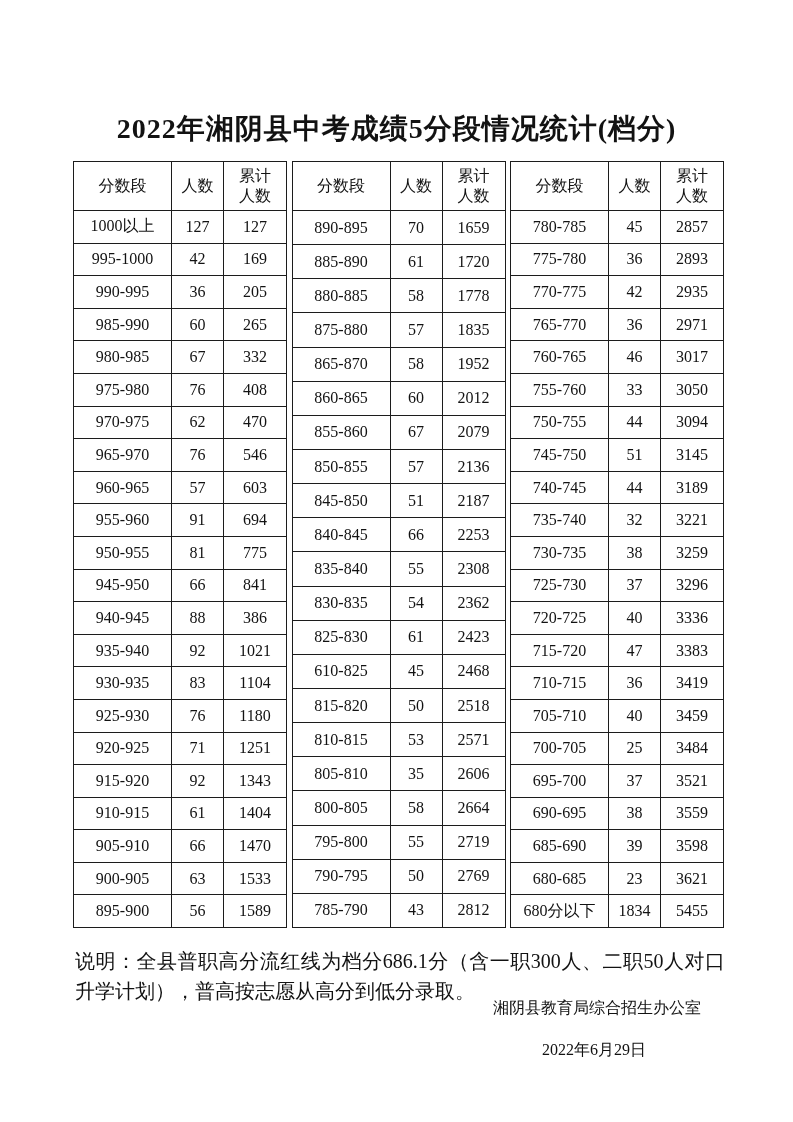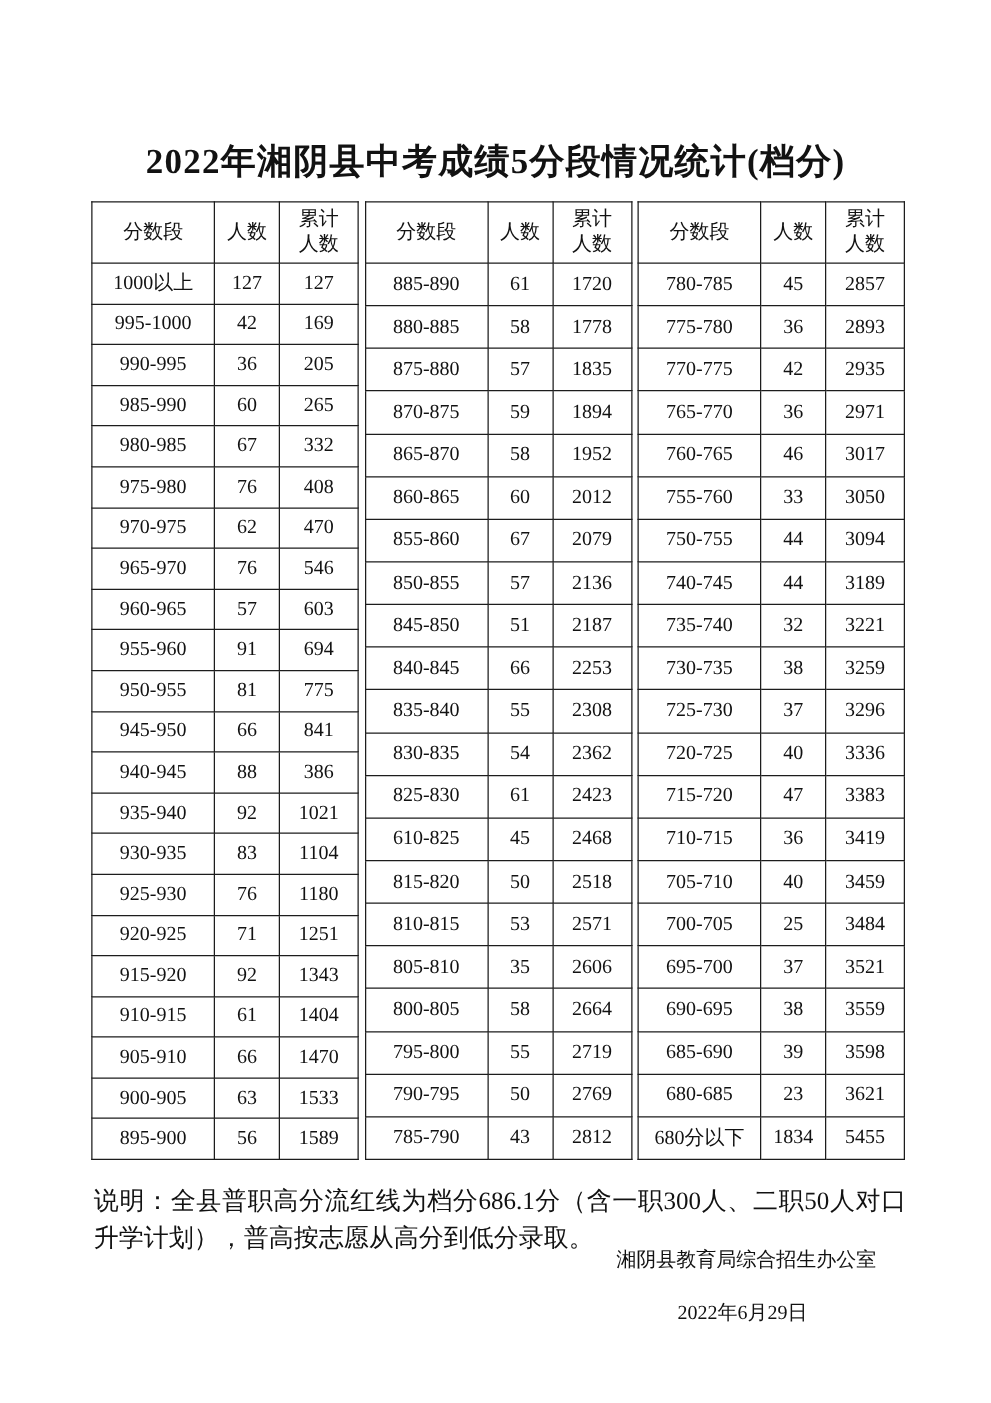--- a/index.html
+++ b/index.html
@@ -204,38 +204,38 @@
         <thead>
           <tr>
             <th class="col0">分数段</th>
             <th class="col1">人数</th>
             <th class="col2">累计
 人数</th>
           </tr>
         </thead>
         <tbody>
           <tr>
+            <td class="col0">890-895</td>
+            <td class="col1">70</td>
+            <td class="col2">1659</td>
+          </tr>
+          <tr>
             <td class="col0">885-890</td>
             <td class="col1">61</td>
             <td class="col2">1720</td>
           </tr>
           <tr>
             <td class="col0">880-885</td>
             <td class="col1">58</td>
             <td class="col2">1778</td>
           </tr>
           <tr>
             <td class="col0">875-880</td>
             <td class="col1">57</td>
             <td class="col2">1835</td>
-          </tr>
-          <tr>
-            <td class="col0">870-875</td>
-            <td class="col1">59</td>
-            <td class="col2">1894</td>
           </tr>
           <tr>
             <td class="col0">865-870</td>
             <td class="col1">58</td>
             <td class="col2">1952</td>
           </tr>
           <tr>
             <td class="col0">860-865</td>
             <td class="col1">60</td>
             <td class="col2">2012</td>
@@ -354,20 +354,25 @@
           </tr>
           <tr>
             <td class="col0">755-760</td>
             <td class="col1">33</td>
             <td class="col2">3050</td>
           </tr>
           <tr>
             <td class="col0">750-755</td>
             <td class="col1">44</td>
             <td class="col2">3094</td>
+          </tr>
+          <tr>
+            <td class="col0">745-750</td>
+            <td class="col1">51</td>
+            <td class="col2">3145</td>
           </tr>
           <tr>
             <td class="col0">740-745</td>
             <td class="col1">44</td>
             <td class="col2">3189</td>
           </tr>
           <tr>
             <td class="col0">735-740</td>
             <td class="col1">32</td>
             <td class="col2">3221</td>

